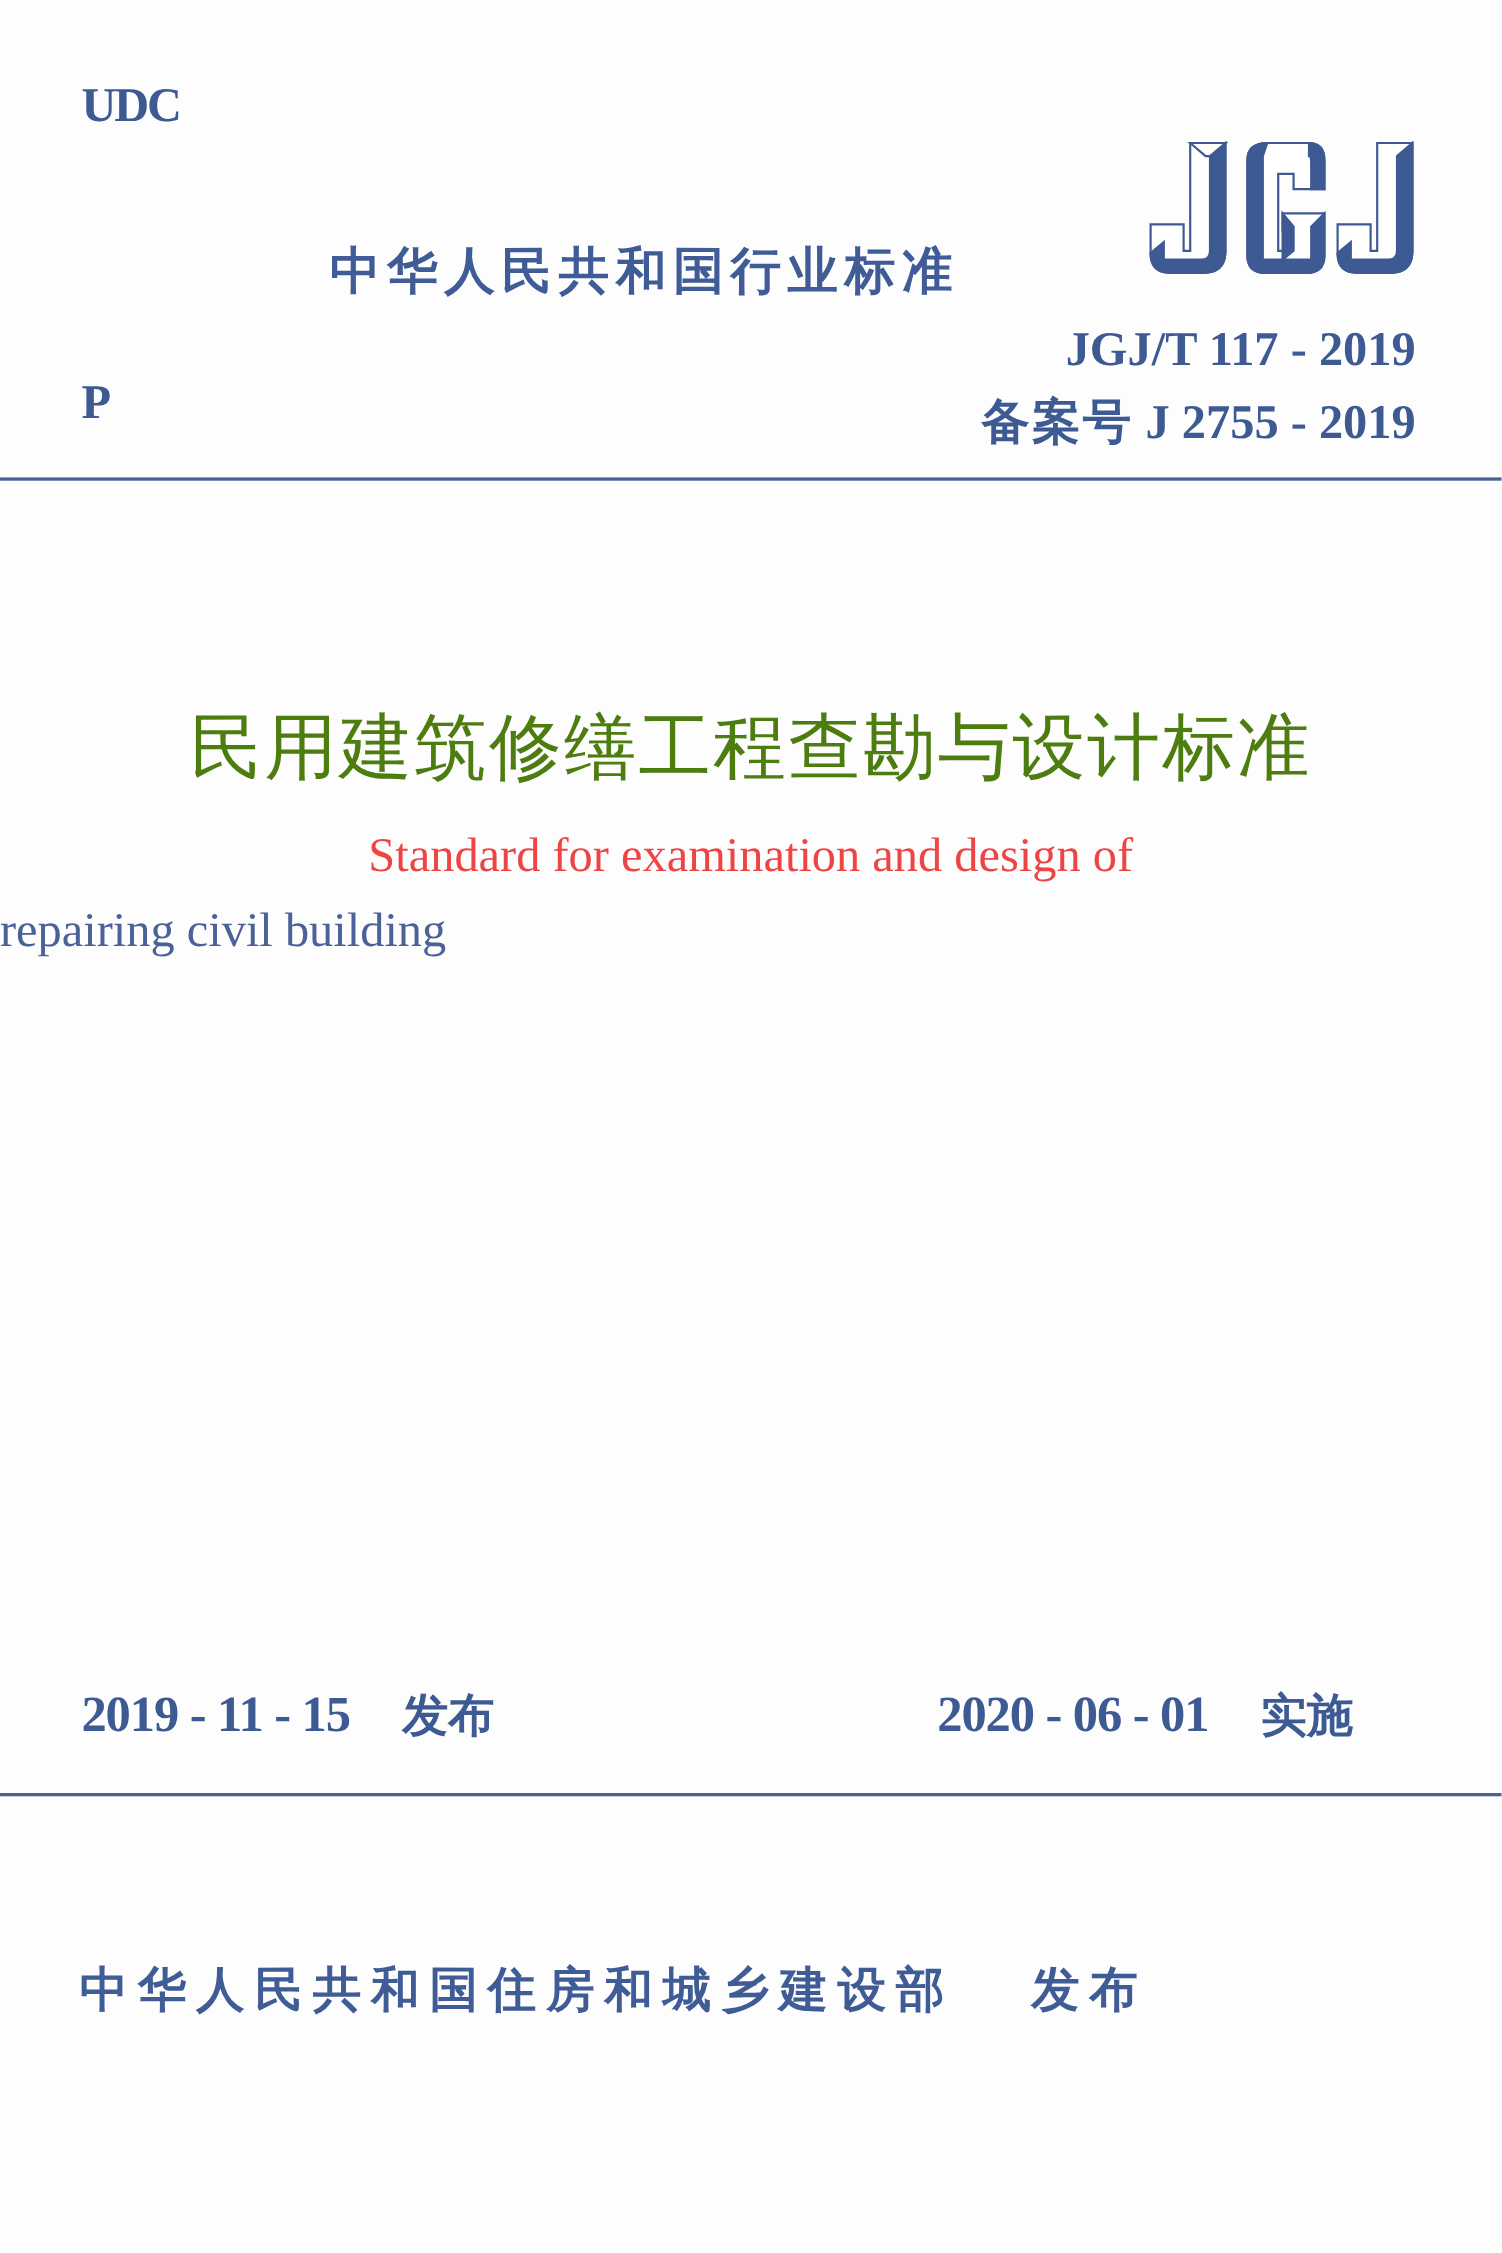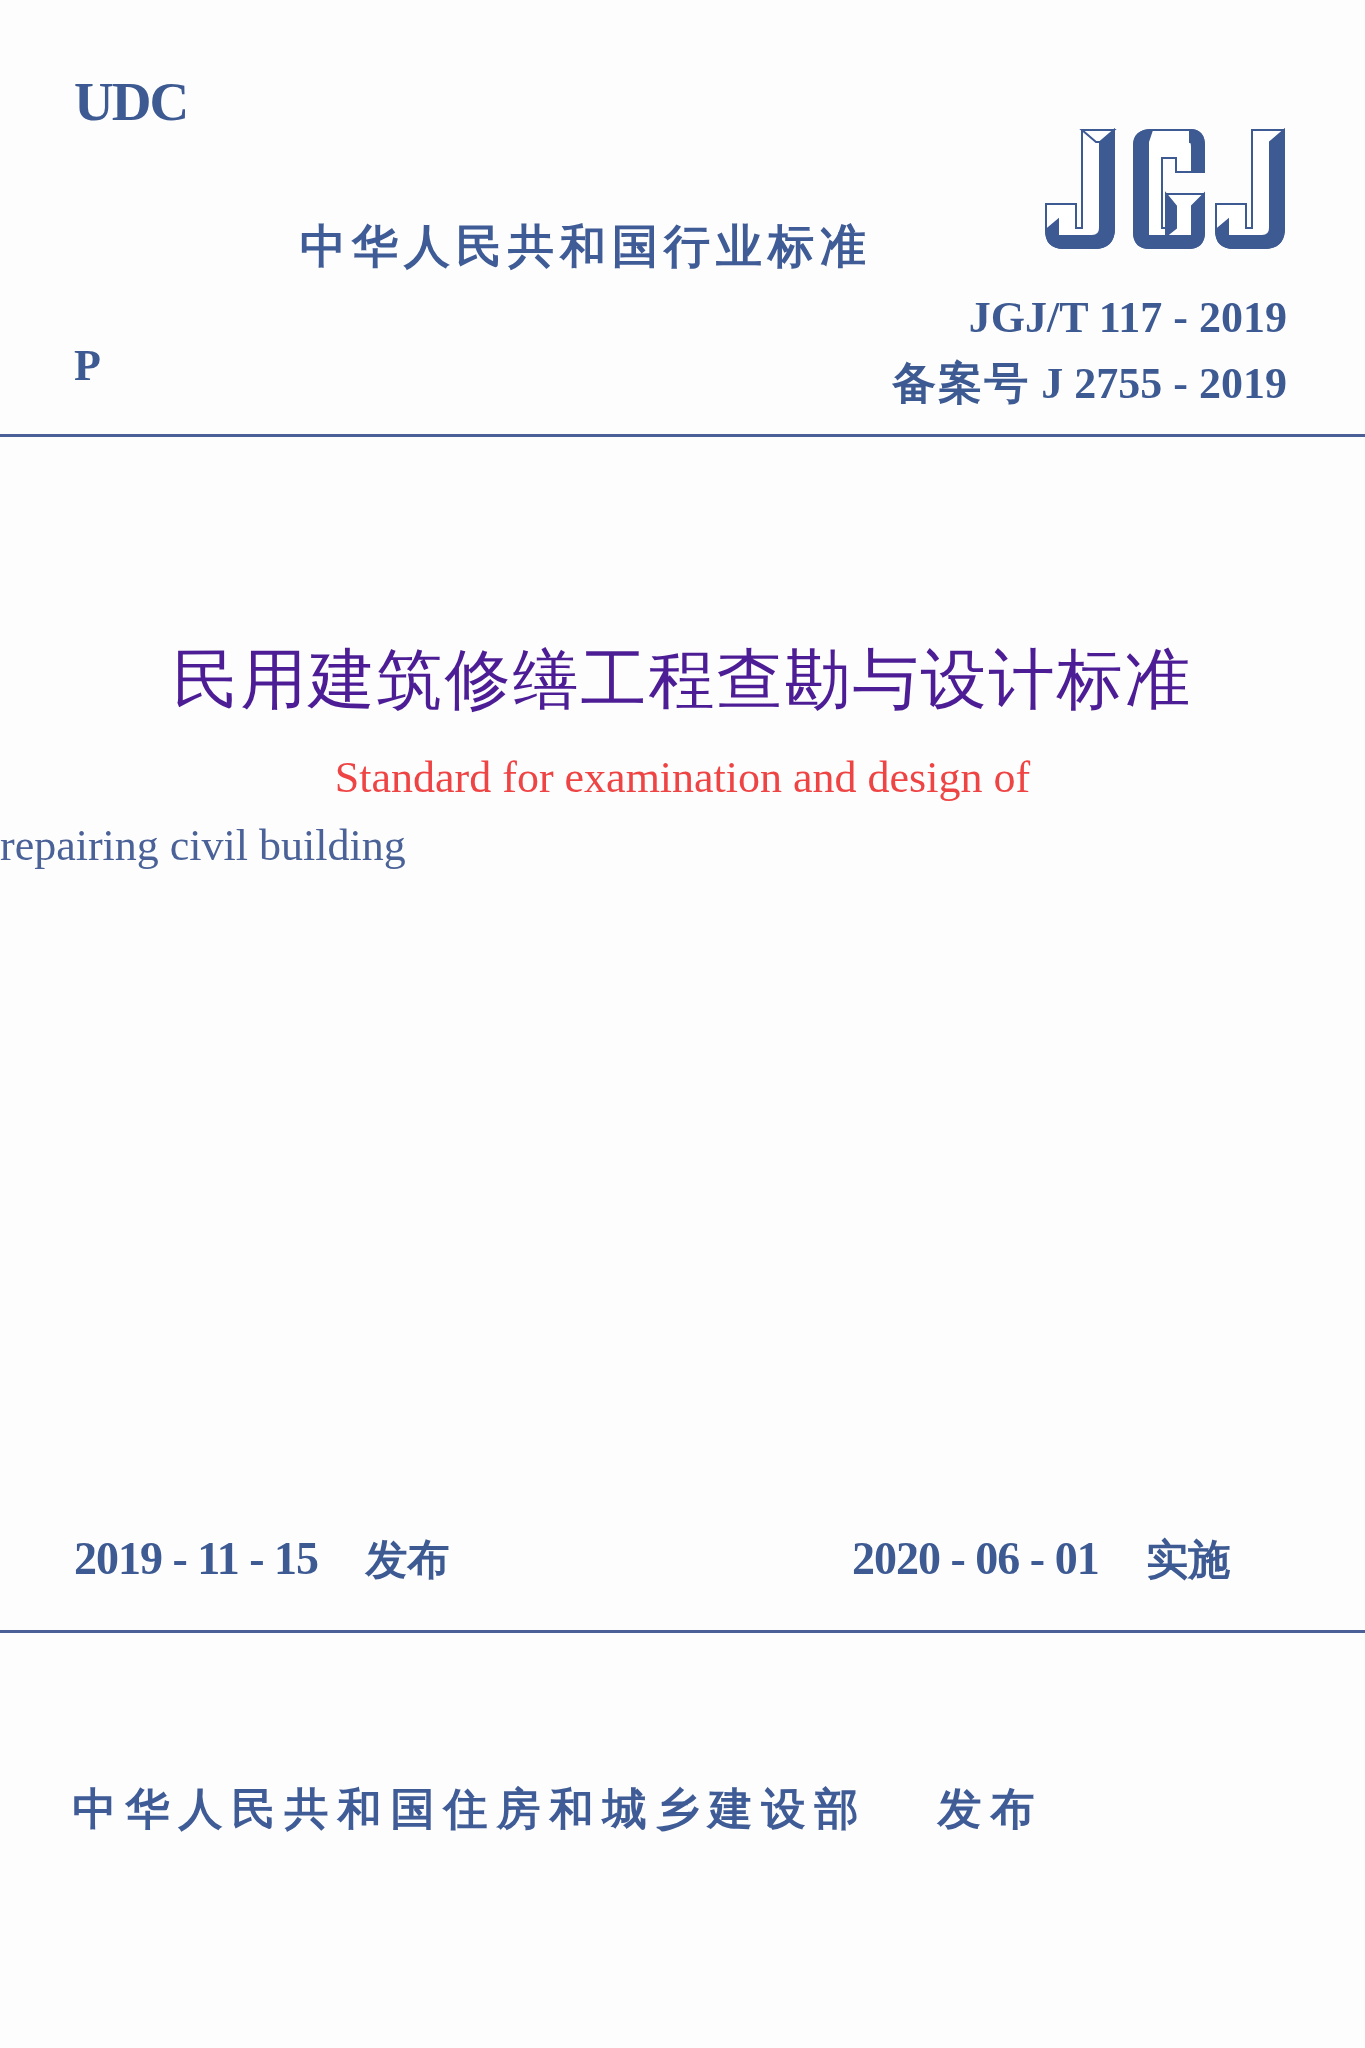--- a/index.html
+++ b/index.html
@@ -9,36 +9,36 @@
       background: #fdfdfe;
       position: relative;
       overflow: hidden;
       color: #3d5a92;
     }
     .abs { position: absolute; }
     .serif-bold { font-family: "Liberation Serif", "DejaVu Serif", serif; font-weight: bold; }
     .serif { font-family: "Liberation Serif", "DejaVu Serif", serif; }
     .sans-bold { font-family: "DejaVu Sans", "Liberation Sans", sans-serif; font-weight: bold; }
 
-    #udc { left: 74px; top: 70px; font-size: 55px; letter-spacing: -2px; }
+    #udc { left: 74px; top: 70px; font-size: 44px; letter-spacing: -2px; }
     #p-class { left: 74px; top: 340px; font-size: 44px; }
 
     #series-title { left: 300px; top: 200px; font-size: 46px; letter-spacing: 6px; color: #3f5c96; margin-top: 16px; }
 
     #jgj-logo { left: 1042px; top: 128px; width: 248px; height: 124px; }
 
     #std-number { right: 78px; top: 292px; font-size: 44px; text-align: left; white-space: nowrap; }
     #record-number { right: 78px; top: 354px; font-size: 44px; text-align: right; white-space: nowrap; }
     #record-number .cjk { font-family: "DejaVu Sans", sans-serif; font-weight: bold; letter-spacing: 2px; }
 
     .rule { left: 0; width: 1365px; height: 3px; background: #4a6097; }
     #rule-top { top: 434px; }
     #rule-bottom { top: 1630px; }
 
-    #title-cn { left: 0; width: 1365px; text-align: center; top: 635px; font-size: 66px; letter-spacing: 2px; color: #4c1d95; font-family: "DejaVu Serif", "Liberation Serif", serif; }
+    #title-cn { left: 0; width: 1365px; text-align: center; top: 635px; font-size: 66px; letter-spacing: 2px; color: #4d7c0f; font-family: "DejaVu Serif", "Liberation Serif", serif; }
     #title-en-1 { left: 0; width: 1365px; text-align: center; top: 752px; font-size: 44px; color: #ef4444; }
     #title-en-2 { left: 0; width: 1365px; top: 820px; font-size: 44px; color: #4b6298; }
 
     .date-row { top: 1532px; font-size: 46px; white-space: nowrap; }
     .date-row .num { font-family: "Liberation Serif", serif; font-weight: bold; letter-spacing: -1px; }
     .date-row .lbl { font-family: "DejaVu Sans", sans-serif; font-weight: bold; margin-left: 36px; font-size: 42px; }
     #issue-date { left: 74px; }
     #effective-date { left: 852px; }
 
     #publisher { left: 0; width: 1116px; text-align: center; top: 1780px; font-size: 44px; letter-spacing: 9px; color: #3f5c96; white-space: nowrap; }

